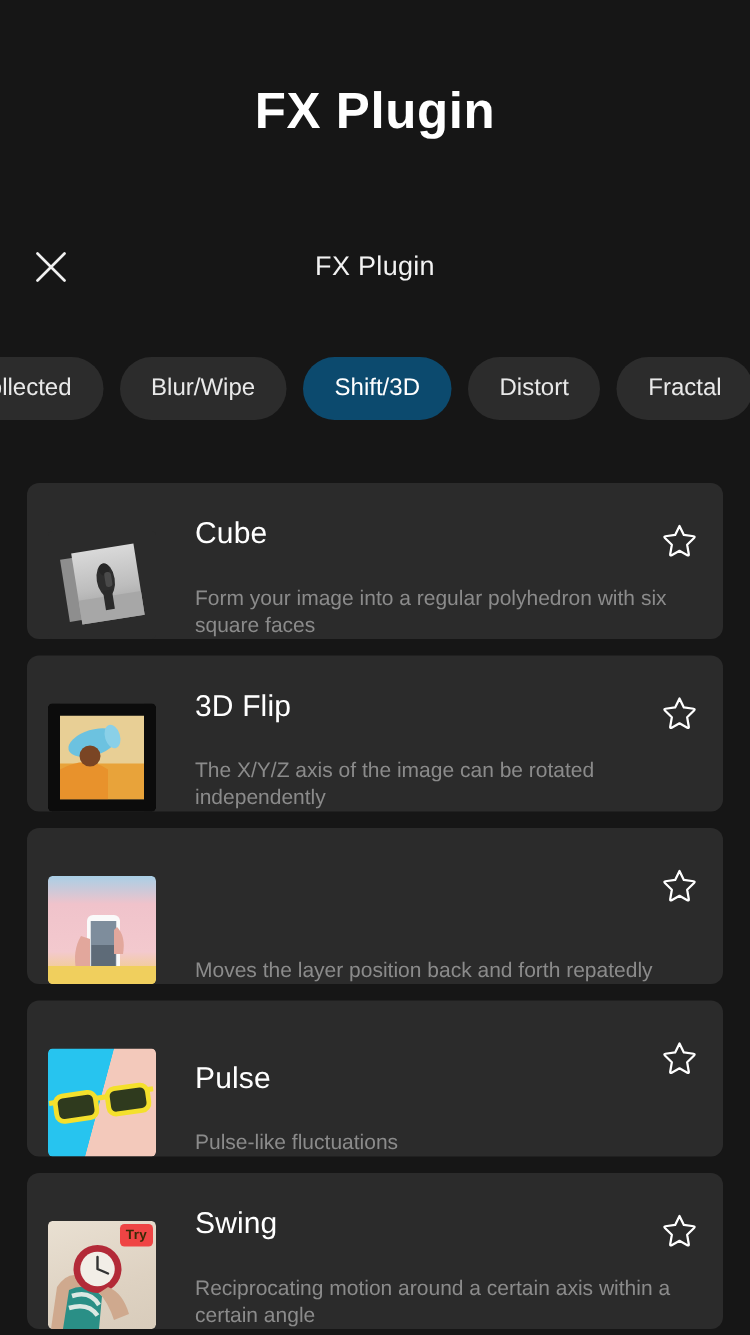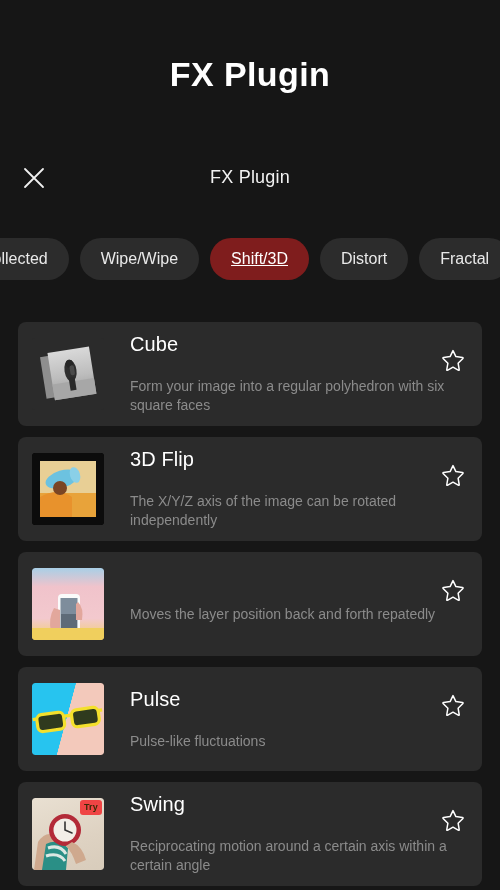--- a/index.html
+++ b/index.html
@@ -73,42 +73,41 @@
     background:#2c2c2c;
     color:#e9e9e9;
     font-size:16px;
     display:flex;
     align-items:center;
     justify-content:center;
     cursor:pointer;
     user-select:none;
   }
   .tab.active{
-    background:#7f1d1d;
+    background:#0c4a6e;
     color:#ffffff;
-    text-decoration:underline;
   }
 
   
   .fx-list{
     margin-top:12px;
     padding:0 18px;
     display:flex;
     flex-direction:column;
     gap:11px;
     overflow:hidden;
     flex:1 1 auto;
   }
   .fx-card{
     position:relative;
     background:#2b2b2b;
     border-radius:8px;
     height:104px;
     display:flex;
-    align-items:center;
+    align-items:flex-end;
     padding:0 14px;
     flex:0 0 auto;
     cursor:pointer;
   }
   .thumb-wrap{
     position:relative;
     width:72px; height:72px;
     flex:0 0 auto;
     border-radius:3px;
     overflow:hidden;
@@ -188,21 +187,21 @@
       </span>
     </div>
     <div class="sheet-title">FX Plugin</div>
   </div>
 
   <div class="tabs">
     <div class="tab">
       <span>Collected</span>
     </div>
     <div class="tab">
-      <span>Wipe/Wipe</span>
+      <span>Blur/Wipe</span>
     </div>
     <div class="tab active">
       <span>Shift/3D</span>
     </div>
     <div class="tab">
       <span>Distort</span>
     </div>
     <div class="tab">
       <span>Fractal</span>
     </div>

